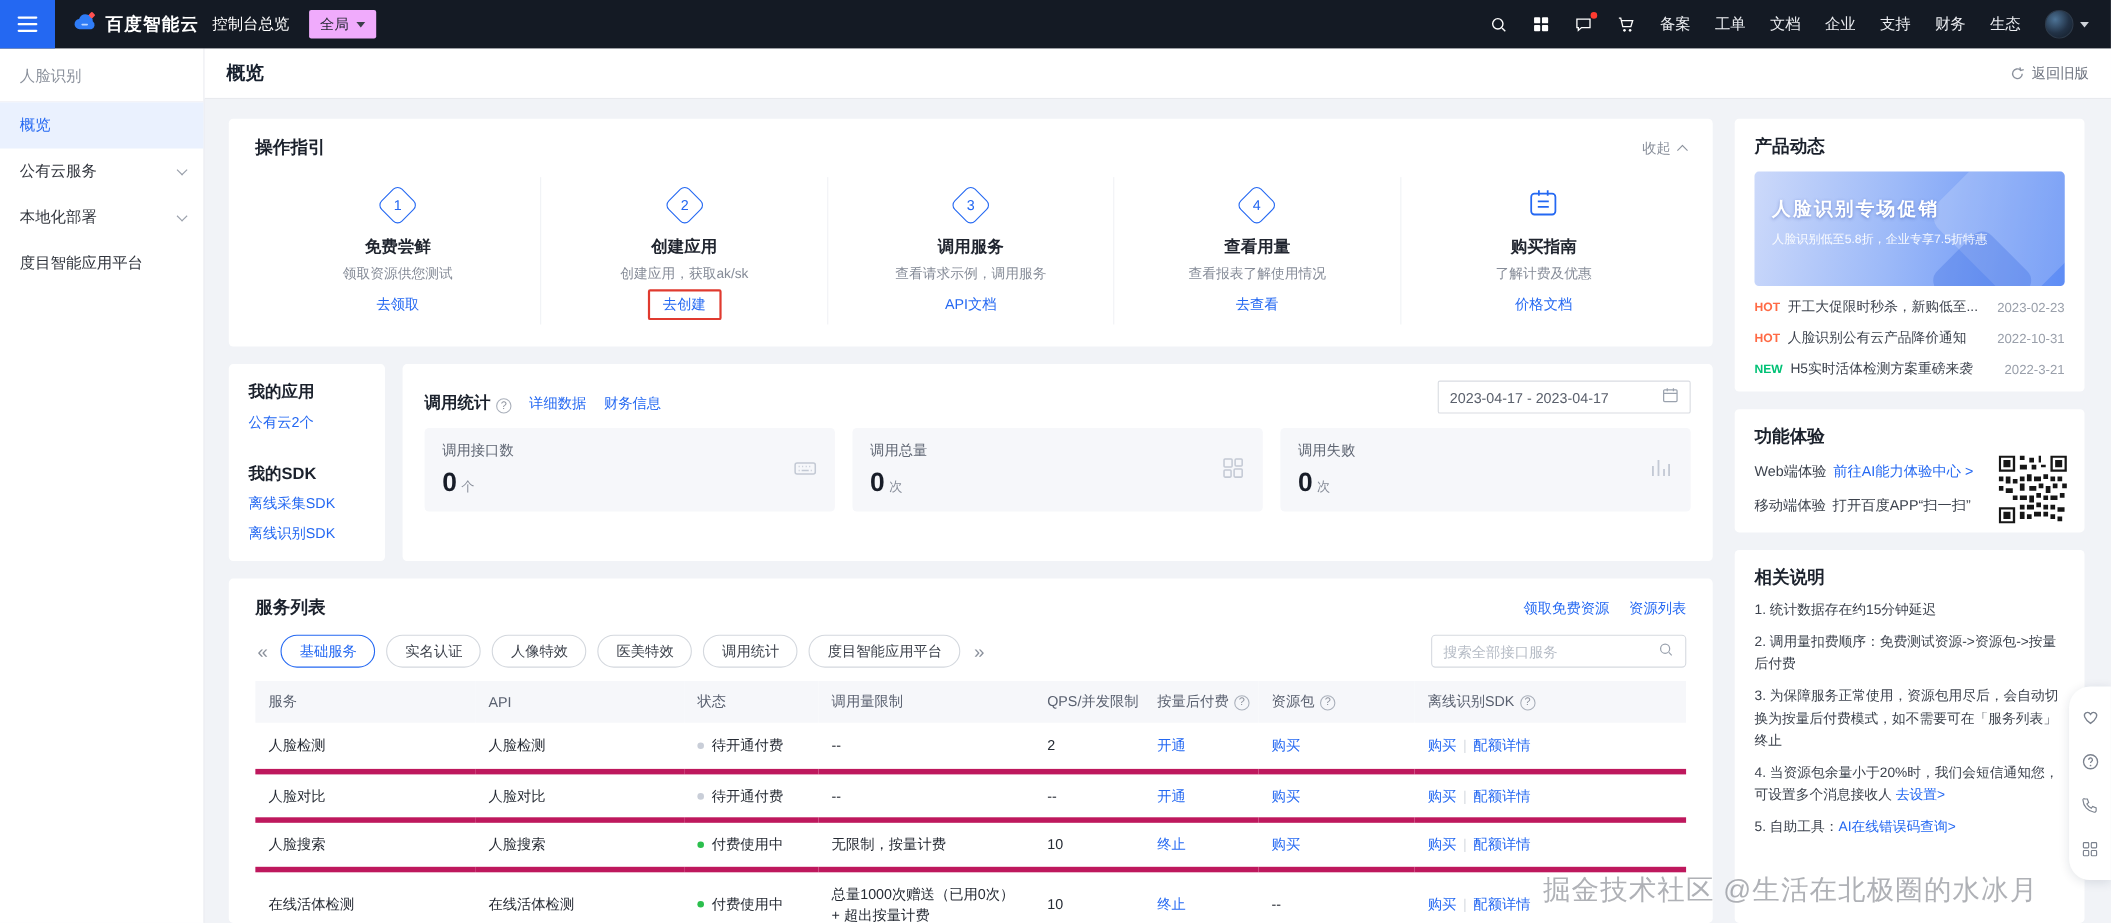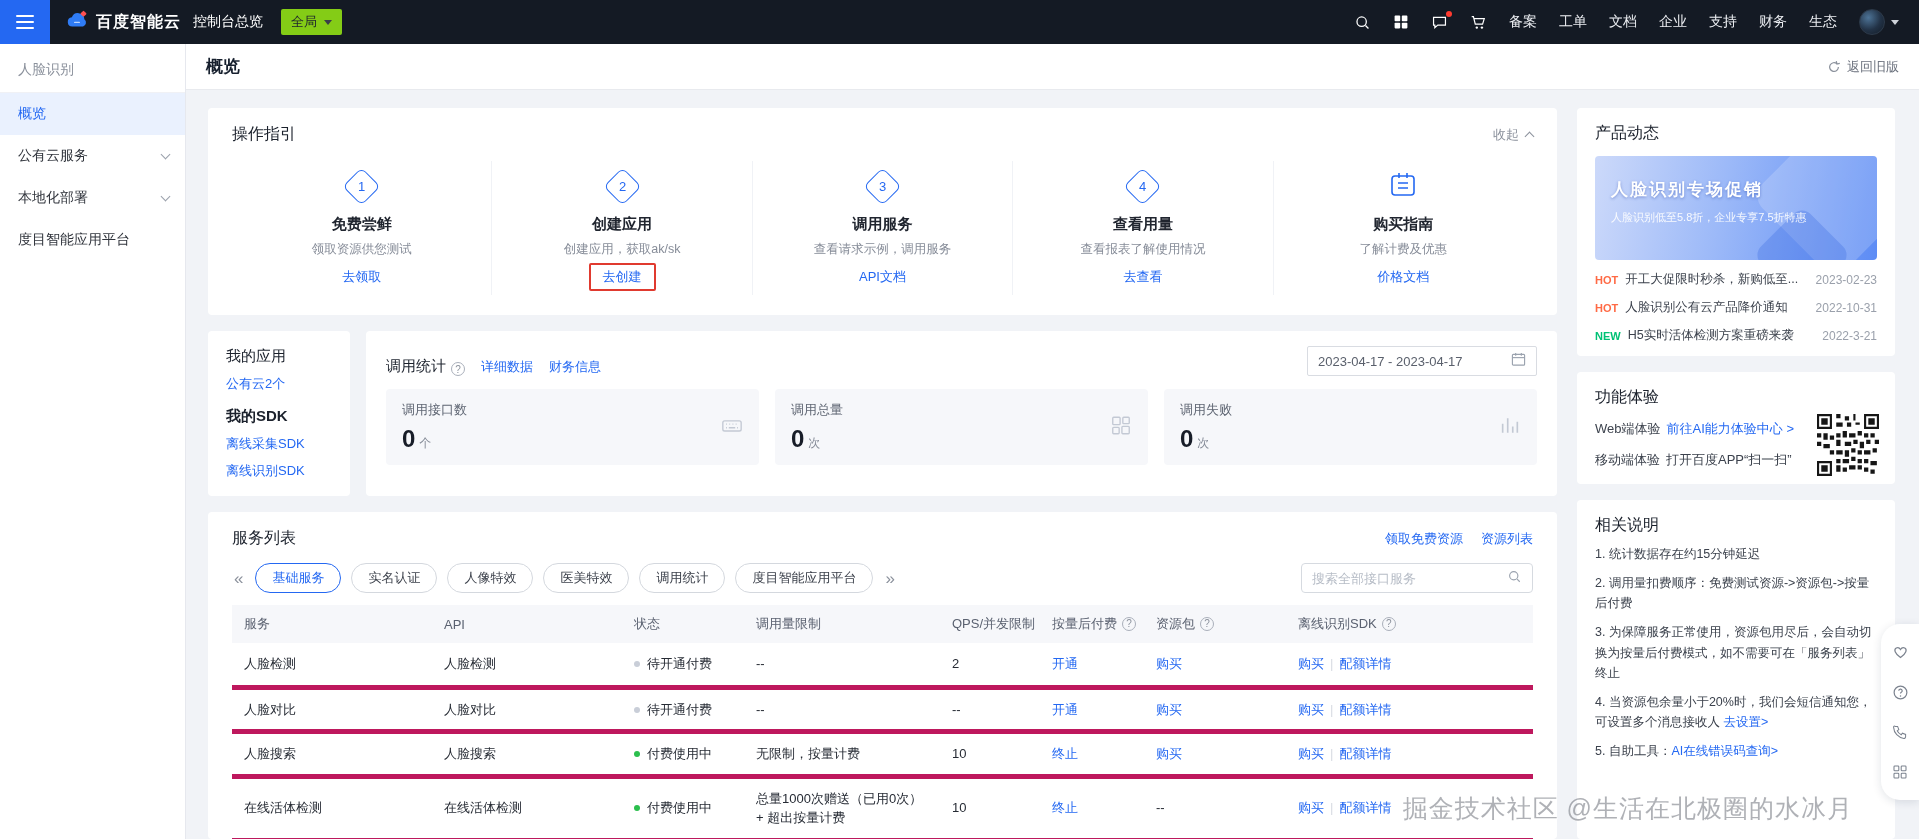--- a/index.html
+++ b/index.html
@@ -7,21 +7,21 @@
   body{font-family:"Liberation Sans","DejaVu Sans",sans-serif;background:#f1f3f7;color:#262b34;font-size:14px;position:relative}
   a{text-decoration:none;cursor:pointer}
   .blue{color:#2468f2}
   
   .topbar{height:44px;background:#141a24;display:flex;align-items:center;color:#fff;position:relative;z-index:20}
   .burger{width:50px;height:44px;background:#2468f2;display:flex;flex-direction:column;justify-content:center;align-items:center;gap:4px;cursor:pointer;flex-shrink:0}
   .burger i{display:block;width:18px;height:2px;background:#fff;border-radius:1px}
   .logo{display:flex;align-items:center;gap:8px;margin-left:16px}
   .brand{font-size:16px;font-weight:bold;letter-spacing:1px}
   .console-link{margin-left:12px;font-size:14px;color:#fff;cursor:pointer}
-  .region{margin-left:18px;background:#84cc16;color:#1f242d;font-size:13px;padding:4px 10px;border-radius:2px;display:flex;align-items:center;gap:7px;cursor:pointer}
+  .region{margin-left:18px;background:#f0abfc;color:#1f242d;font-size:13px;padding:4px 10px;border-radius:2px;display:flex;align-items:center;gap:7px;cursor:pointer}
   .caret{width:0;height:0;border-left:4px solid transparent;border-right:4px solid transparent;border-top:5px solid #3a3f49}
   .caret.white{border-top-color:#cfd3da}
   .top-right{margin-left:auto;display:flex;align-items:center;gap:22px;padding-right:20px}
   .top-icon{position:relative;display:flex;align-items:center;justify-content:center;cursor:pointer}
   .red-dot{position:absolute;top:-3px;right:-4px;width:6px;height:6px;background:#ff3b30;border-radius:50%}
   .top-link{font-size:14px;color:#eceef2;cursor:pointer}
   .avatar-wrap{display:flex;align-items:center;gap:6px;cursor:pointer}
   .avatar{width:26px;height:26px;border-radius:50%;background:radial-gradient(circle at 35% 32%,#4d7396,#223246 55%,#121b26 100%);border:1px solid #2d3a4a}
   
   .app{display:flex;height:795px}
@@ -31,42 +31,42 @@
   .side-item.active{background:#eaf1fe;color:#2468f2}
   .chev-down{width:7px;height:7px;border-right:1.5px solid #9aa0ab;border-bottom:1.5px solid #9aa0ab;transform:rotate(45deg);margin-left:auto;margin-top:-3px}
   .main{flex:1;display:flex;flex-direction:column;min-width:0}
   .page-header{height:46px;background:#fff;border-bottom:1px solid #e8eaee;display:flex;align-items:center;padding:0 20px;flex-shrink:0}
   .page-title{font-size:17px;font-weight:bold;color:#17202e}
   .back-old{margin-left:auto;display:flex;align-items:center;gap:6px;color:#6b717d;font-size:13px;cursor:pointer}
   .content{flex:1;display:flex;padding:18px 24px 0 22px;gap:20px;overflow:hidden;min-height:0}
   .col-left{flex:1;min-width:0;display:flex;flex-direction:column;gap:16px}
   .col-right{width:318px;flex-shrink:0;display:flex;flex-direction:column;gap:16px}
   .card{background:#fff;border-radius:4px}
-  .card-title{font-size:16px;font-weight:normal;color:#1b212c}
+  .card-title{font-size:16px;font-weight:bold;color:#1b212c}
   
   .guide-card{padding:16px 24px 20px}
   .g-head{display:flex;align-items:center;justify-content:space-between}
   .collapse{color:#8b919c;font-size:13px;cursor:pointer;display:flex;align-items:center}
   .chev-up{display:inline-block;width:7px;height:7px;border-left:1.5px solid #8b919c;border-top:1.5px solid #8b919c;transform:rotate(45deg);margin-left:7px;margin-top:4px}
   .g-steps{display:flex;margin-top:16px}
   .g-step{flex:1;text-align:center;padding:4px 10px;border-right:1px solid #f0f2f6}
   .g-step:last-child{border-right:none}
   .g-badge-wrap{height:42px;display:flex;align-items:center;justify-content:center}
   .g-diamond{width:27px;height:27px;border:1.4px solid #2468f2;border-radius:6px;transform:rotate(45deg);display:flex;align-items:center;justify-content:center;background:#fff}
   .g-diamond span{transform:rotate(-45deg);color:#2468f2;font-size:13px}
   .g-title{font-size:15px;font-weight:bold;color:#20252f;margin-top:8px}
   .g-desc{font-size:12.5px;color:#868c98;margin-top:7px}
   .g-link{display:inline-block;font-size:13px;color:#2468f2;margin-top:10px}
   .red-boxed{border:2px solid #e03a2f;padding:3px 12px;border-radius:2px;margin-top:5px}
   
   .row-2{display:flex;gap:16px}
   .myapps-card{width:142px;flex-shrink:0;padding:16px 18px;font-size:13px}
   .myapps-card .card-title{font-size:15px}
   .stack-link{display:block;color:#2468f2;font-size:13px;margin-top:9px}
-  .sdk-title{font-size:15px;font-weight:bold;color:#1b212c;margin-top:14px}
+  .sdk-title{font-size:15px;font-weight:bold;color:#1b212c;margin-top:28px}
   .stats-card{flex:1;min-width:0;padding:15px 20px 16px}
   .stats-head{display:flex;align-items:flex-end}
   .stats-head .card-title{font-size:15px}
   .help-circle{display:inline-flex;width:14px;height:14px;border:1px solid #aab0bb;border-radius:50%;color:#8b919c;font-size:10px;align-items:center;justify-content:center;margin-left:5px;vertical-align:1px;flex-shrink:0}
   .stats-link{color:#2468f2;font-size:13px;margin-left:16px}
   .date-box{margin-left:auto;border:1px solid #d9dce2;border-radius:2px;height:30px;display:flex;align-items:center;gap:10px;padding:0 10px;color:#5a606c;font-size:13px;cursor:pointer;min-width:230px;justify-content:space-between}
   .stat-boxes{display:flex;gap:16px;margin-top:13px}
   .stat-box{flex:1;background:#f6f7fa;border-radius:4px;padding:12px 16px;position:relative}
   .stat-label{font-size:13px;color:#5f6673}
   .stat-valrow{margin-top:6px;display:flex;align-items:baseline;gap:4px}

